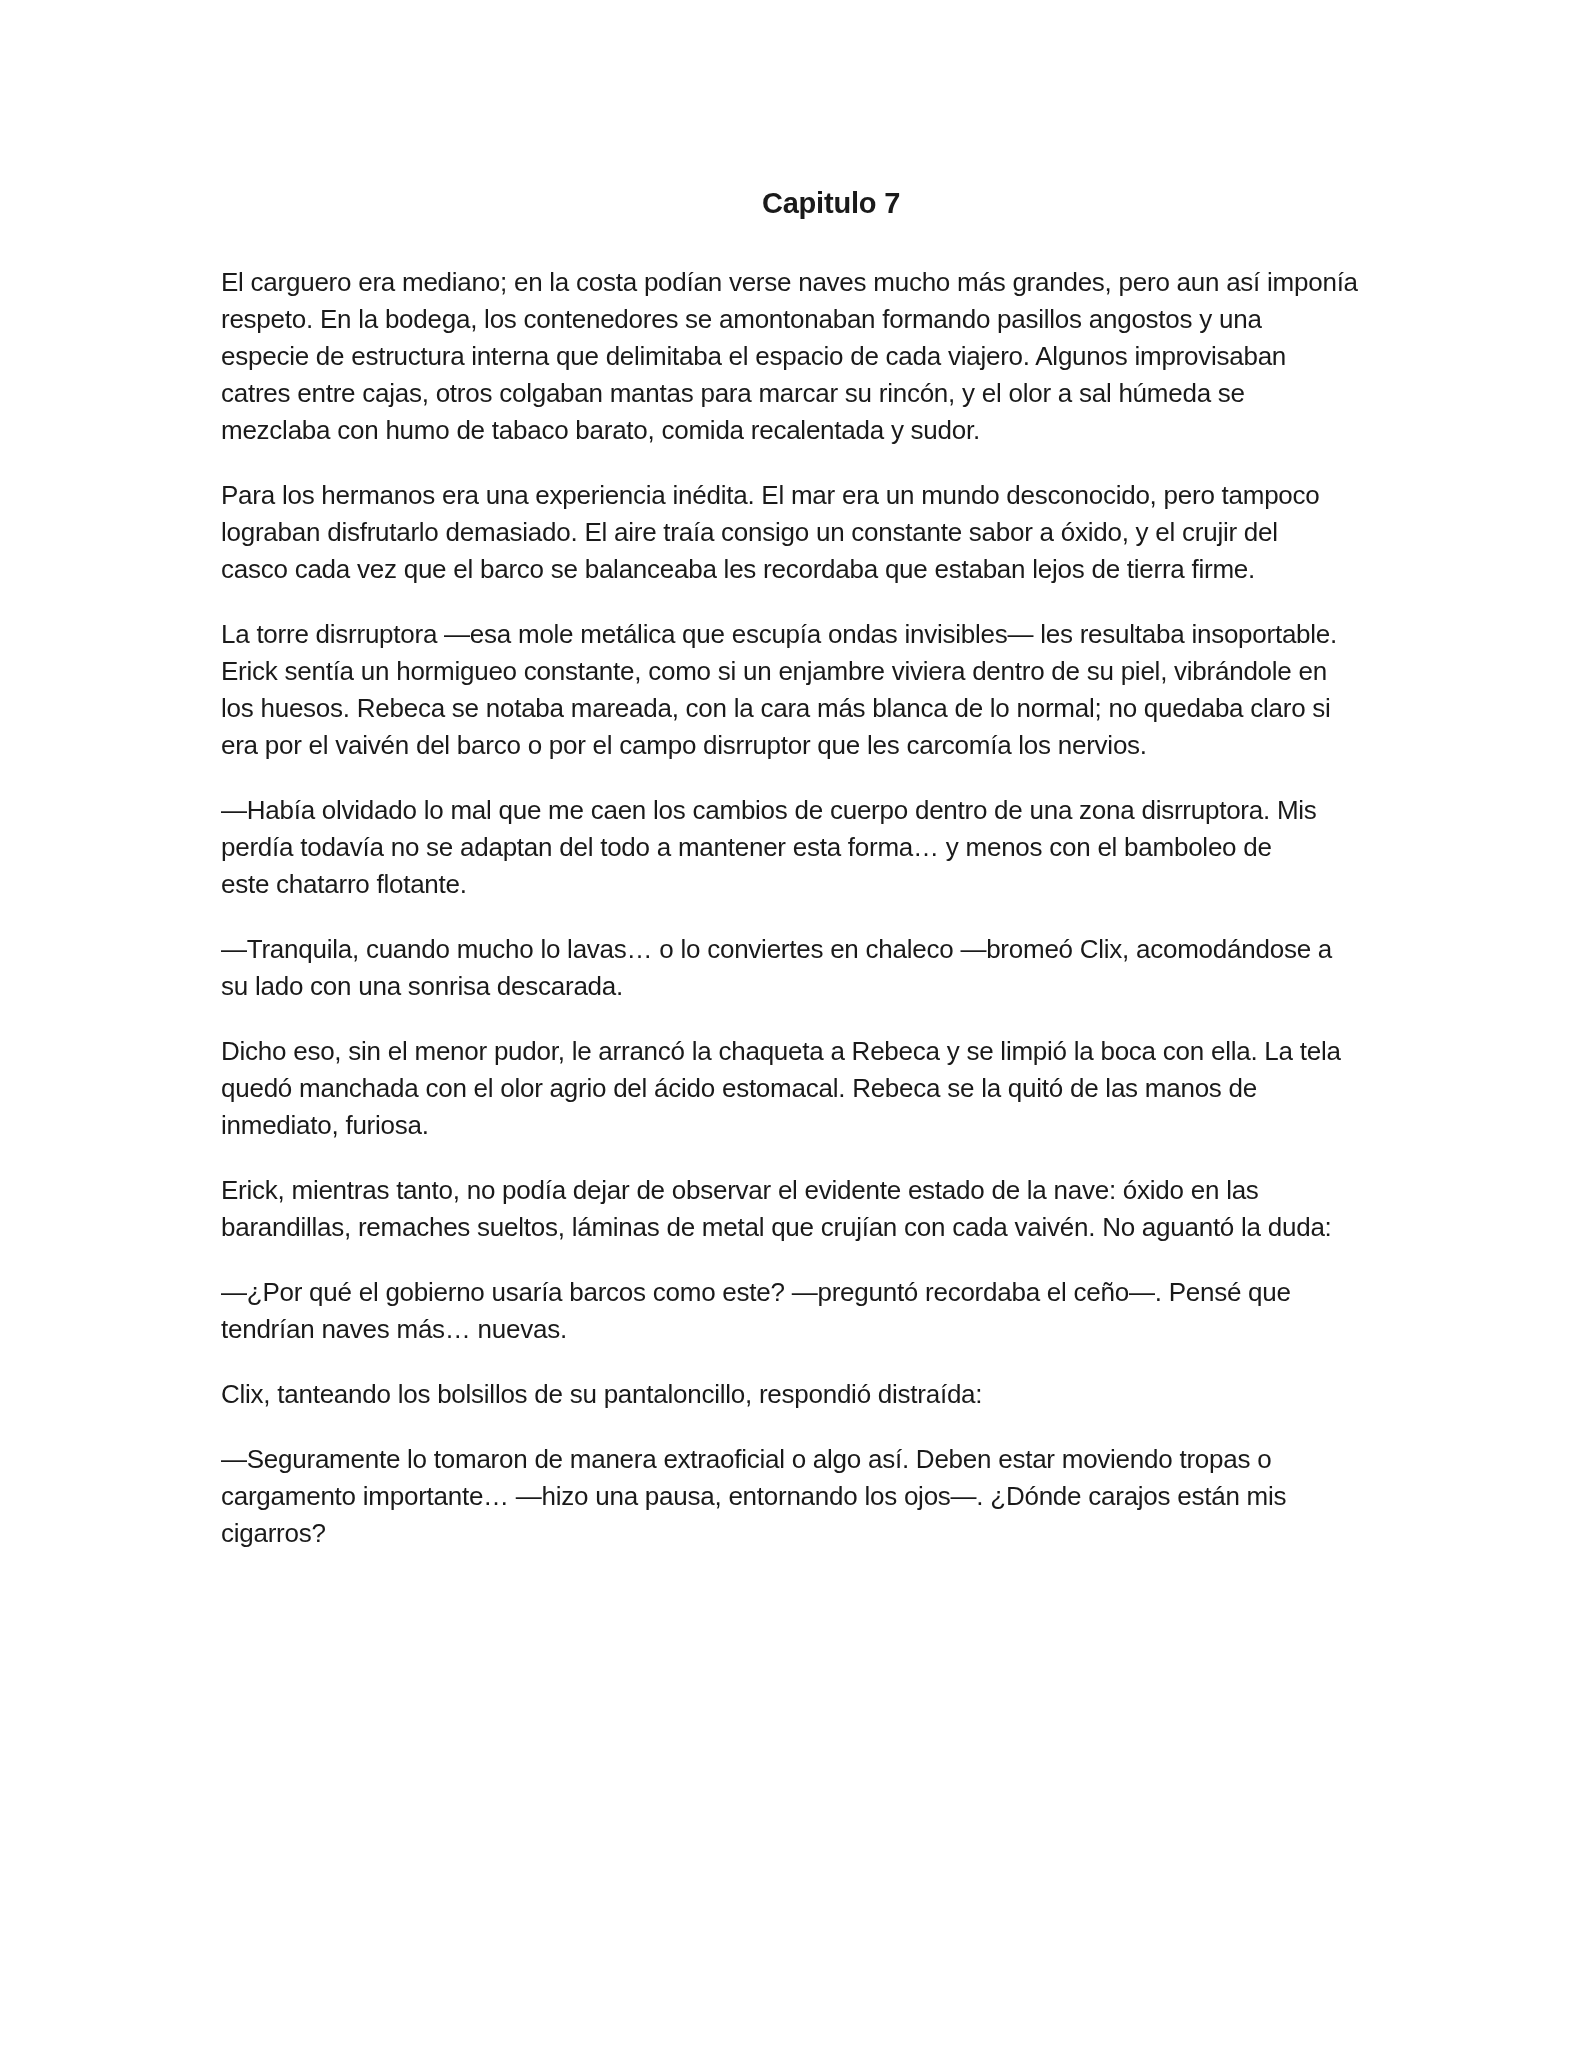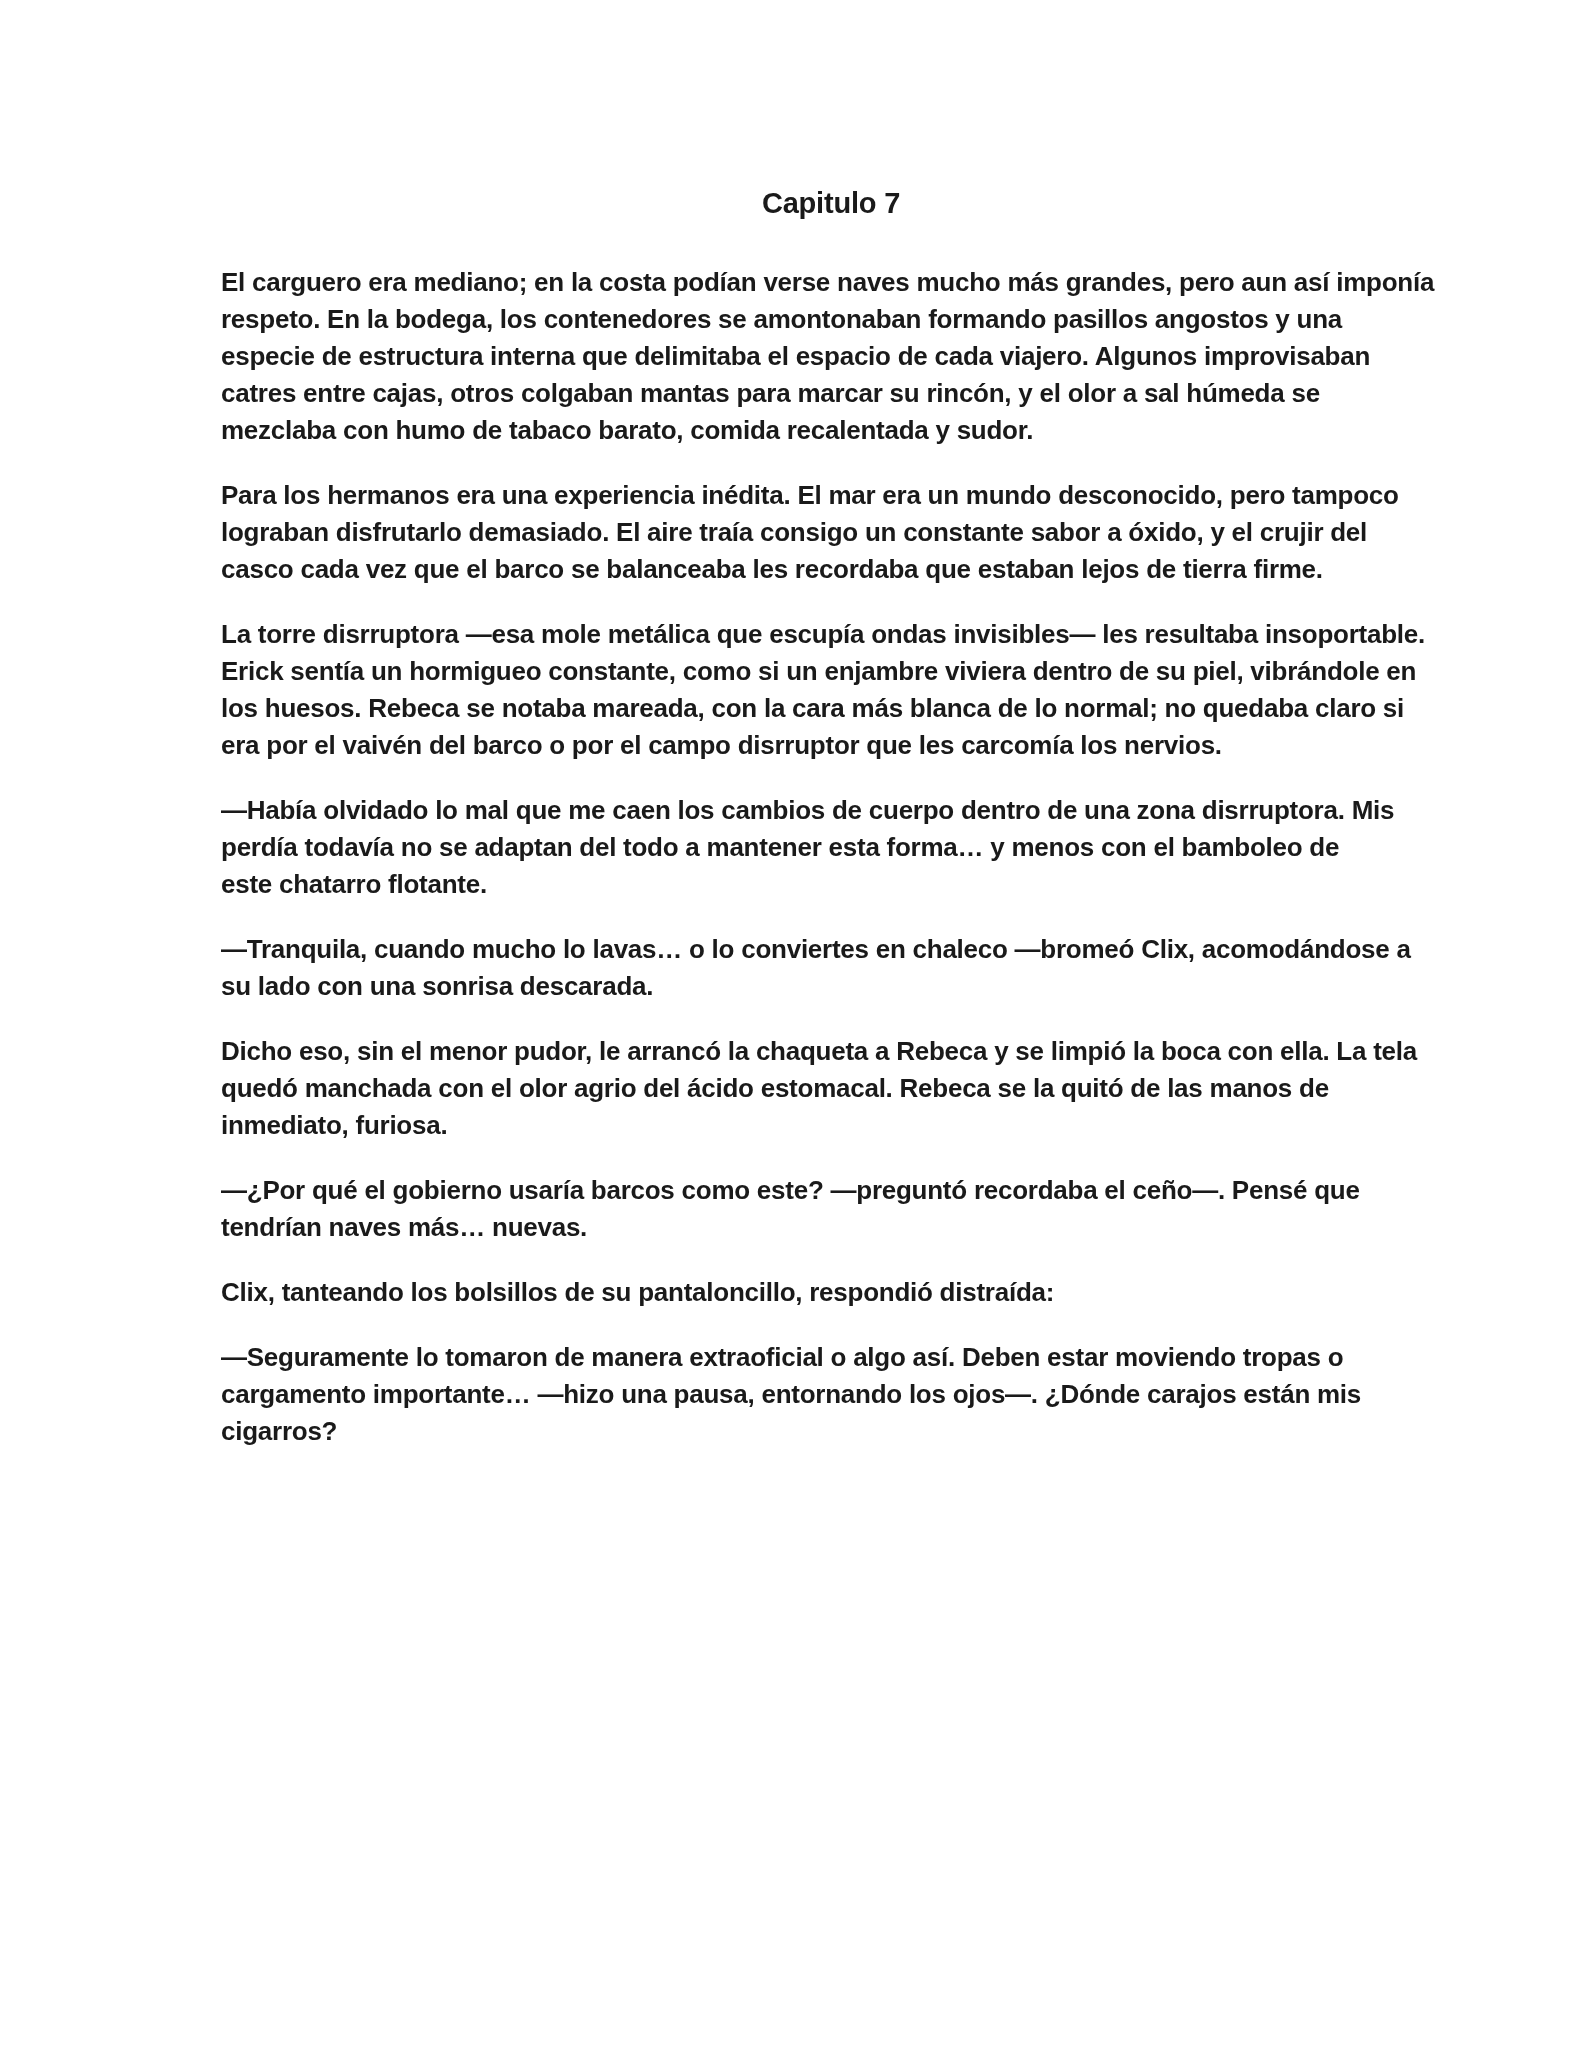--- a/index.html
+++ b/index.html
@@ -26,21 +26,21 @@
     line-height: 38px;
     font-weight: 700;
     letter-spacing: -0.2px;
   }
   .para {
     margin: 0 0 28px 0;
     font-size: 26px;
     line-height: 37px;
     white-space: pre;
     letter-spacing: -0.25px;
-    font-weight: 700;
+    font-weight: 400;
   }
 </style>
 </head>
 <body>
 
 <div class="page">
   <h1 class="title">Capitulo 7</h1>
   <p class="para">El carguero era mediano; en la costa podían verse naves mucho más grandes, pero aun así imponía
 respeto. En la bodega, los contenedores se amontonaban formando pasillos angostos y una
 especie de estructura interna que delimitaba el espacio de cada viajero. Algunos improvisaban
@@ -54,19 +54,21 @@
 los huesos. Rebeca se notaba mareada, con la cara más blanca de lo normal; no quedaba claro si
 era por el vaivén del barco o por el campo disrruptor que les carcomía los nervios.</p>
   <p class="para">—Había olvidado lo mal que me caen los cambios de cuerpo dentro de una zona disrruptora. Mis
 perdía todavía no se adaptan del todo a mantener esta forma… y menos con el bamboleo de
 este chatarro flotante.</p>
   <p class="para">—Tranquila, cuando mucho lo lavas… o lo conviertes en chaleco —bromeó Clix, acomodándose a
 su lado con una sonrisa descarada.</p>
   <p class="para">Dicho eso, sin el menor pudor, le arrancó la chaqueta a Rebeca y se limpió la boca con ella. La tela
 quedó manchada con el olor agrio del ácido estomacal. Rebeca se la quitó de las manos de
 inmediato, furiosa.</p>
+  <p class="para">Erick, mientras tanto, no podía dejar de observar el evidente estado de la nave: óxido en las
+barandillas, remaches sueltos, láminas de metal que crujían con cada vaivén. No aguantó la duda:</p>
   <p class="para">—¿Por qué el gobierno usaría barcos como este? —preguntó recordaba el ceño—. Pensé que
 tendrían naves más… nuevas.</p>
   <p class="para">Clix, tanteando los bolsillos de su pantaloncillo, respondió distraída:</p>
   <p class="para">—Seguramente lo tomaron de manera extraoficial o algo así. Deben estar moviendo tropas o
 cargamento importante… —hizo una pausa, entornando los ojos—. ¿Dónde carajos están mis
 cigarros?</p>
 </div>
 
 </body></html>

